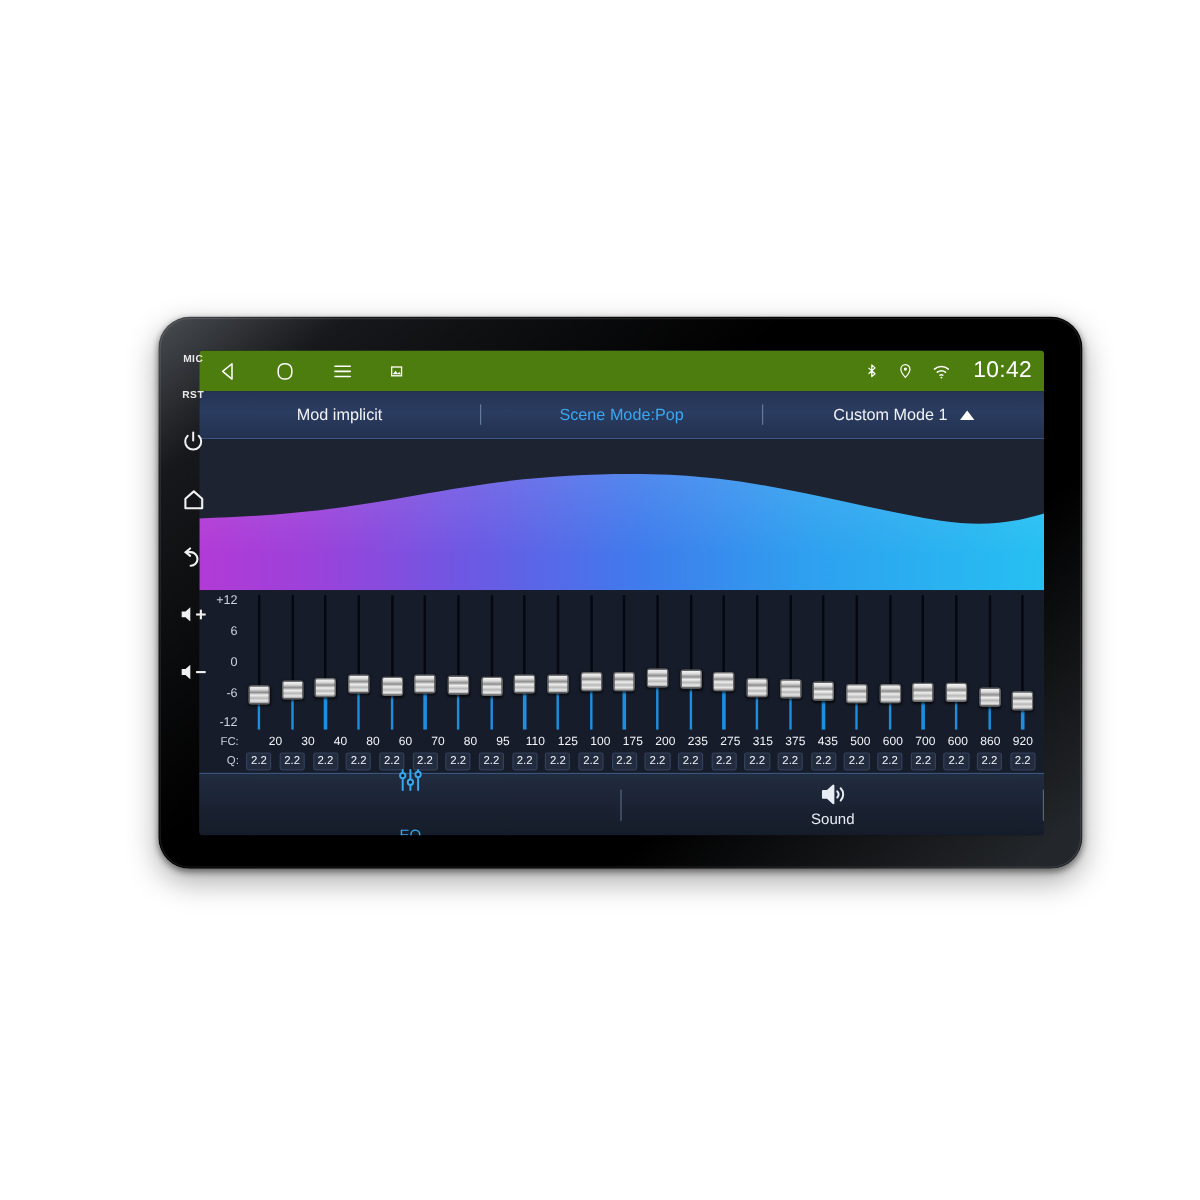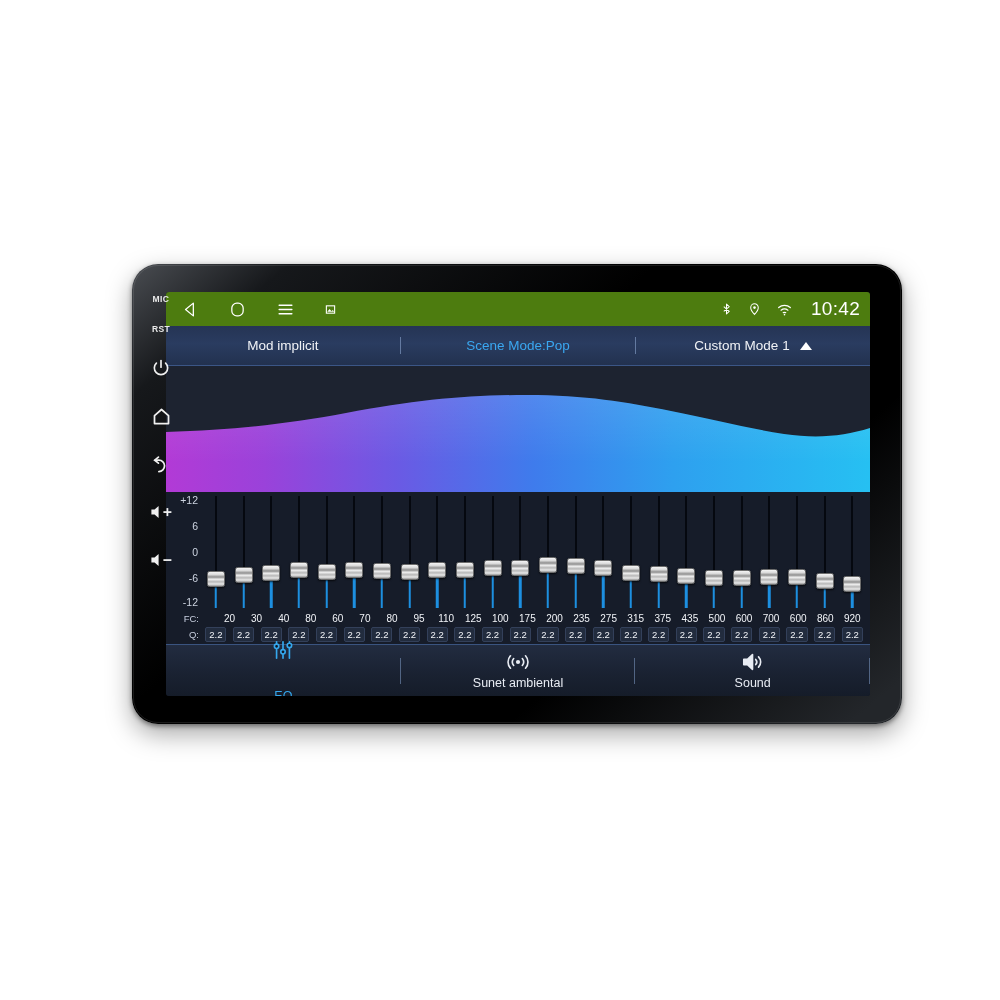--- a/index.html
+++ b/index.html
@@ -496,33 +496,20 @@
                 <circle cx="5" cy="8" r="2.4" fill="#0f1622"></circle>
                 <circle cx="12" cy="14" r="2.4" fill="#0f1622"></circle>
                 <circle cx="19" cy="7" r="2.4" fill="#0f1622"></circle>
               </svg>
             </span>
             <span>EQ</span>
             <span class="tabsep"></span>
           </div>
           <div class="tab">
             <span class="ic">
-              <svg width="26" height="22" viewBox="0 0 28 24" fill="none" stroke="#e8ecf3" stroke-width="1.8" stroke-linecap="round">
-                <circle cx="14" cy="12" r="2.3" fill="#e8ecf3" stroke="none"></circle>
-                <path d="M9.3 8.2 A6 6 0 0 0 9.3 15.8"></path>
-                <path d="M18.7 8.2 A6 6 0 0 1 18.7 15.8"></path>
-                <path d="M5.8 5.2 A10 10 0 0 0 5.8 18.8"></path>
-                <path d="M22.2 5.2 A10 10 0 0 1 22.2 18.8"></path>
-              </svg>
-            </span>
-            <span>Sunet ambiental</span>
-            <span class="tabsep"></span>
-          </div>
-          <div class="tab">
-            <span class="ic">
               <svg width="25" height="22" viewBox="0 0 26 24" fill="none" stroke="#e8ecf3" stroke-width="1.8" stroke-linecap="round" stroke-linejoin="round">
                 <path d="M3.5 9 H7.5 L13 4 V20 L7.5 15 H3.5 Z" fill="#e8ecf3"></path>
                 <path d="M16.5 9.2 A4.2 4.2 0 0 1 16.5 14.8"></path>
                 <path d="M19.6 6.4 A8 8 0 0 1 19.6 17.6"></path>
               </svg>
             </span>
             <span>Sound</span>
             <span class="tabsep"></span>
           </div>
         </div>

